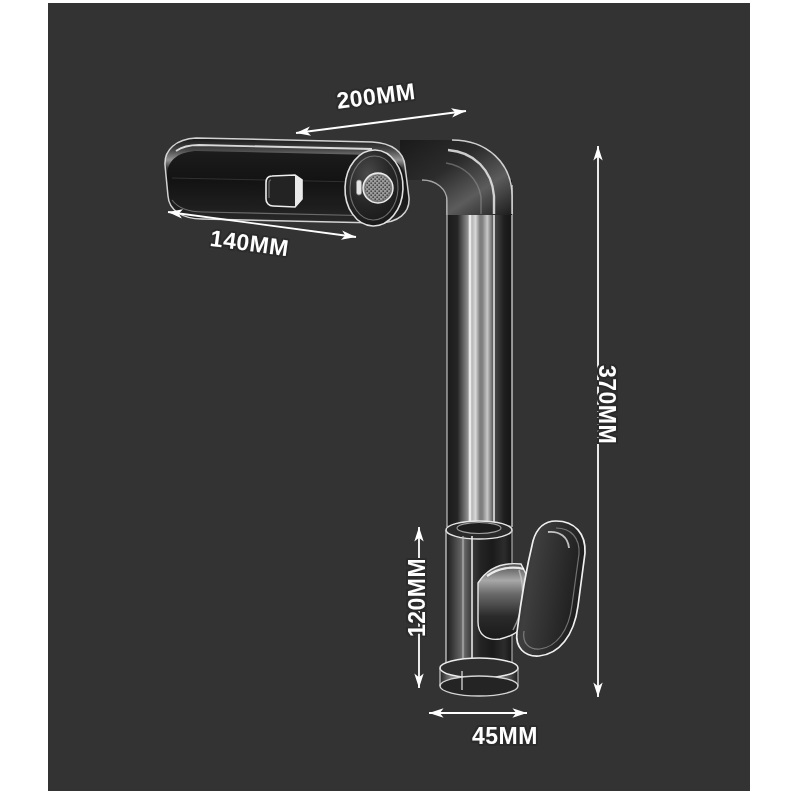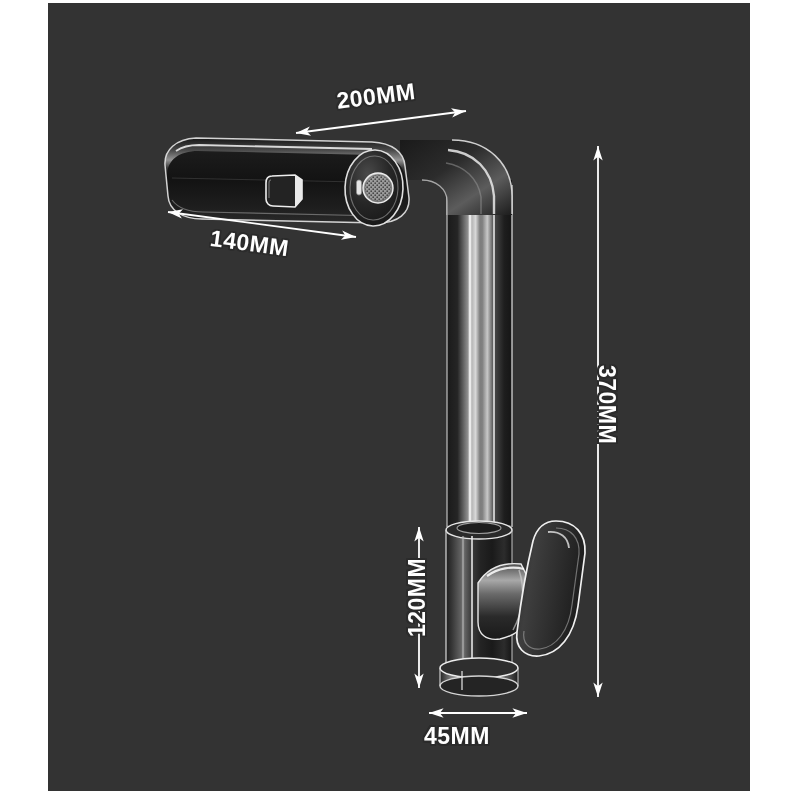--- a/index.html
+++ b/index.html
@@ -74,21 +74,21 @@
     transform: rotate(90deg);
     transform-origin: left top;
   }
   #lbl-120 {
     left: 404px;
     top: 637px;
     transform: rotate(-90deg);
     transform-origin: left top;
   }
   #lbl-45 {
-    left: 424px;
+    left: 472px;
     top: 723px;
   }
 </style>
 </head>
 <body>
 
 <div id="stage">
 
   <div id="panel"></div>
 

